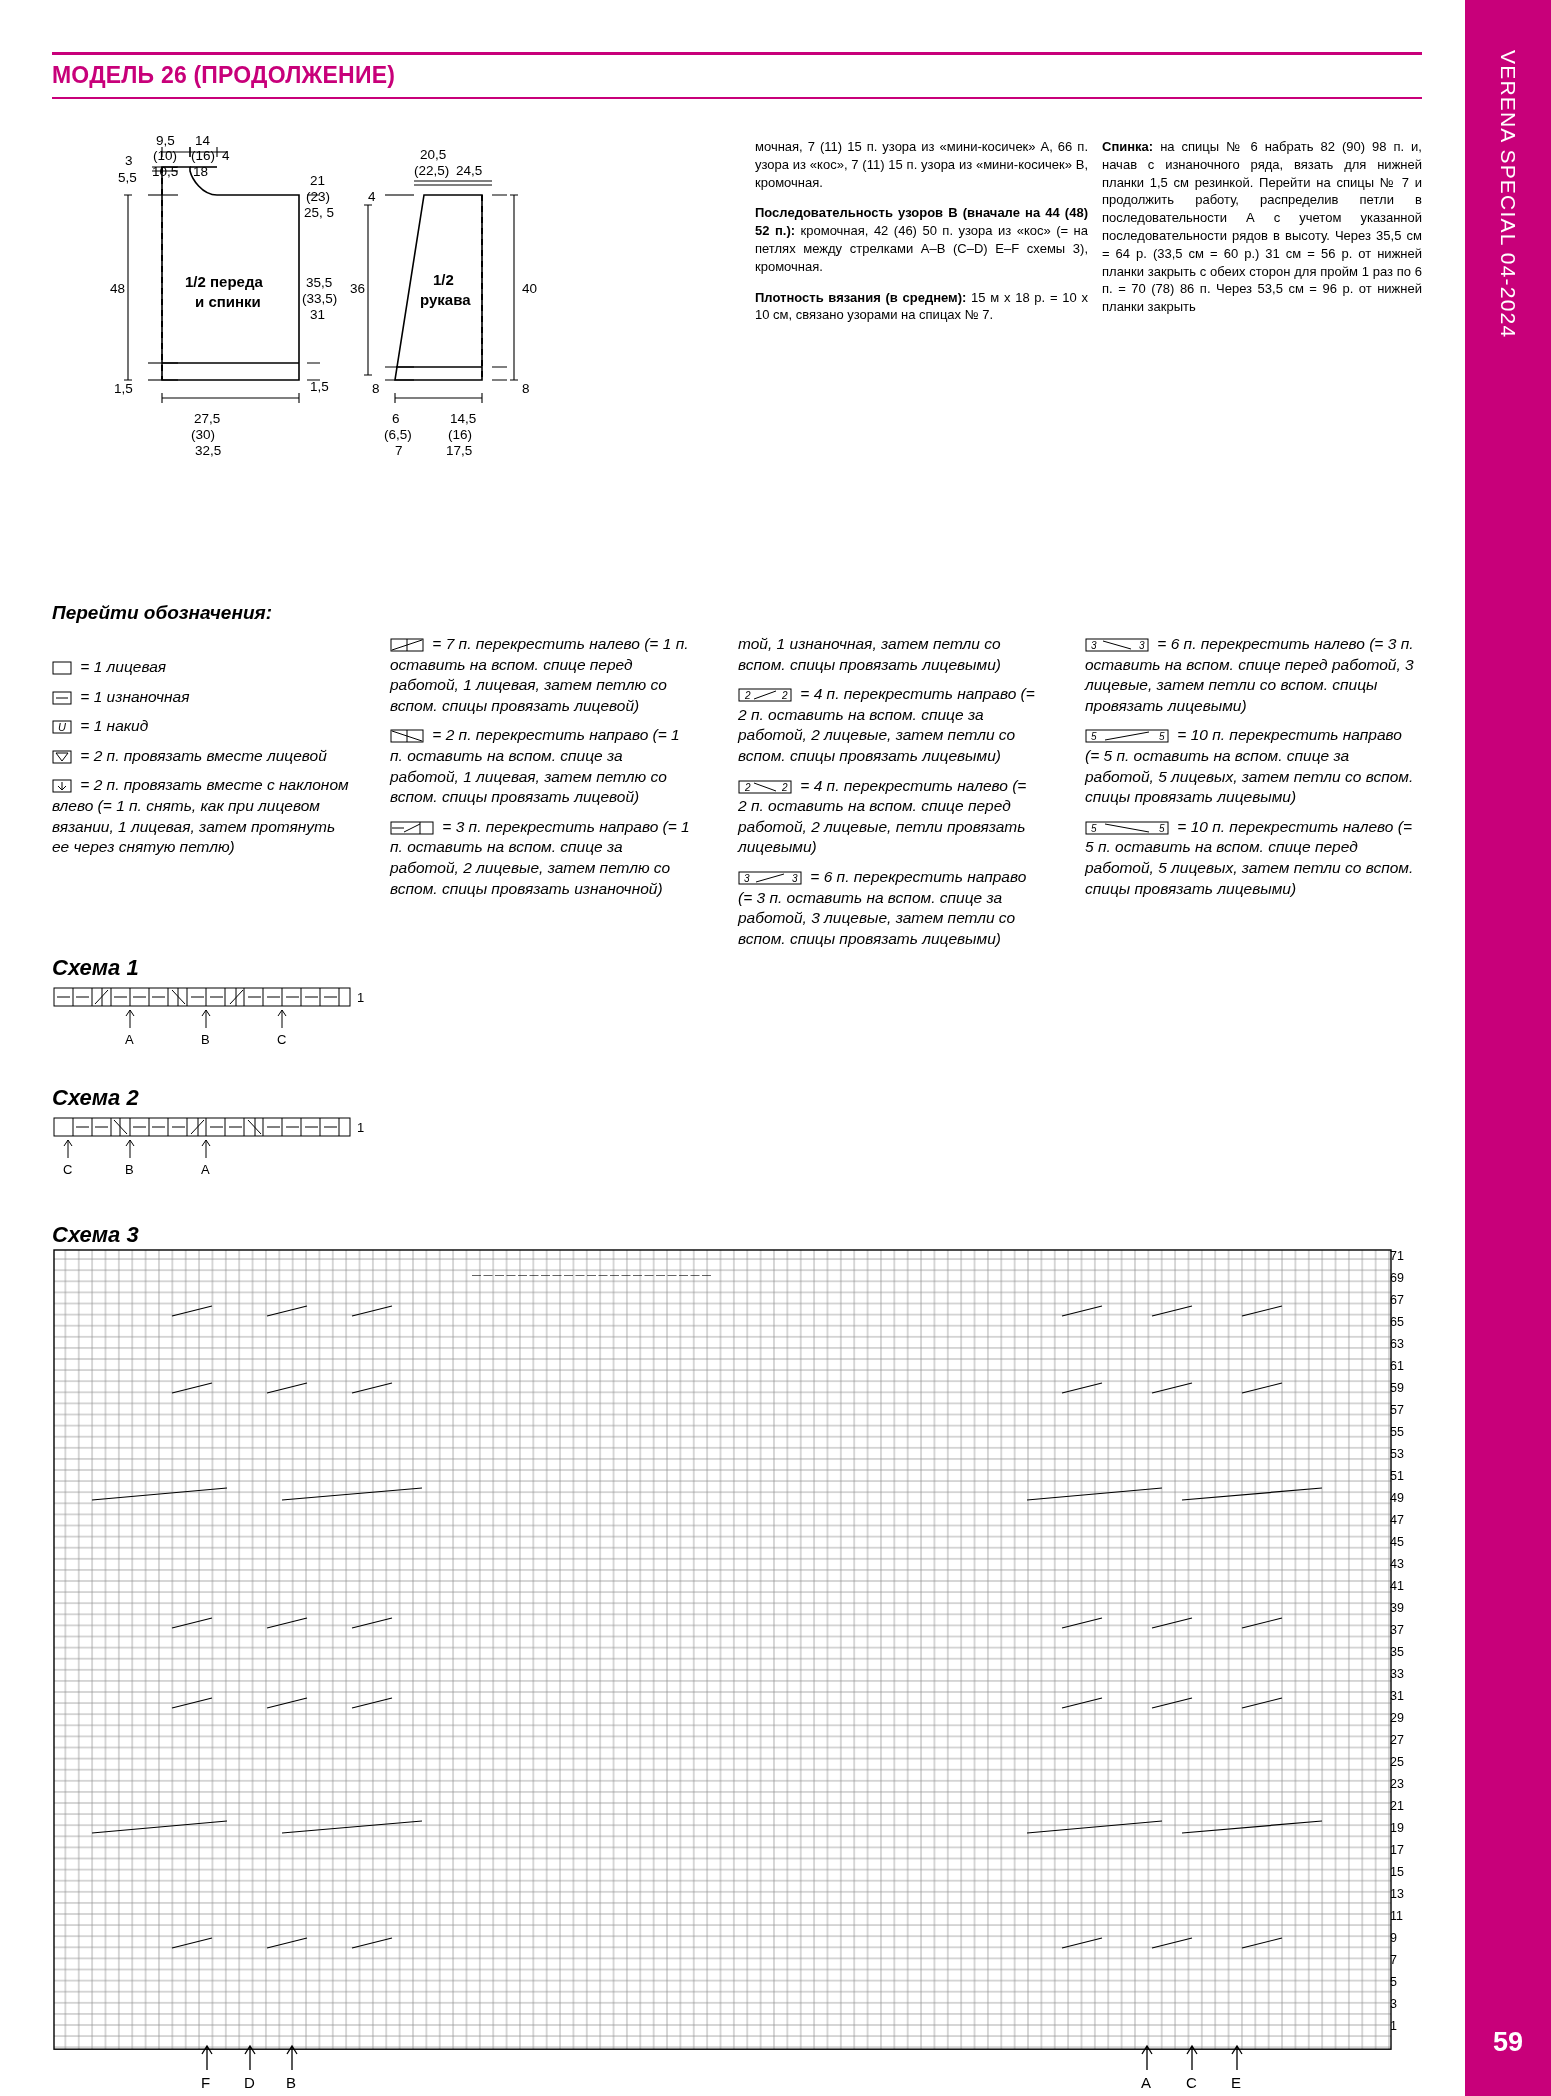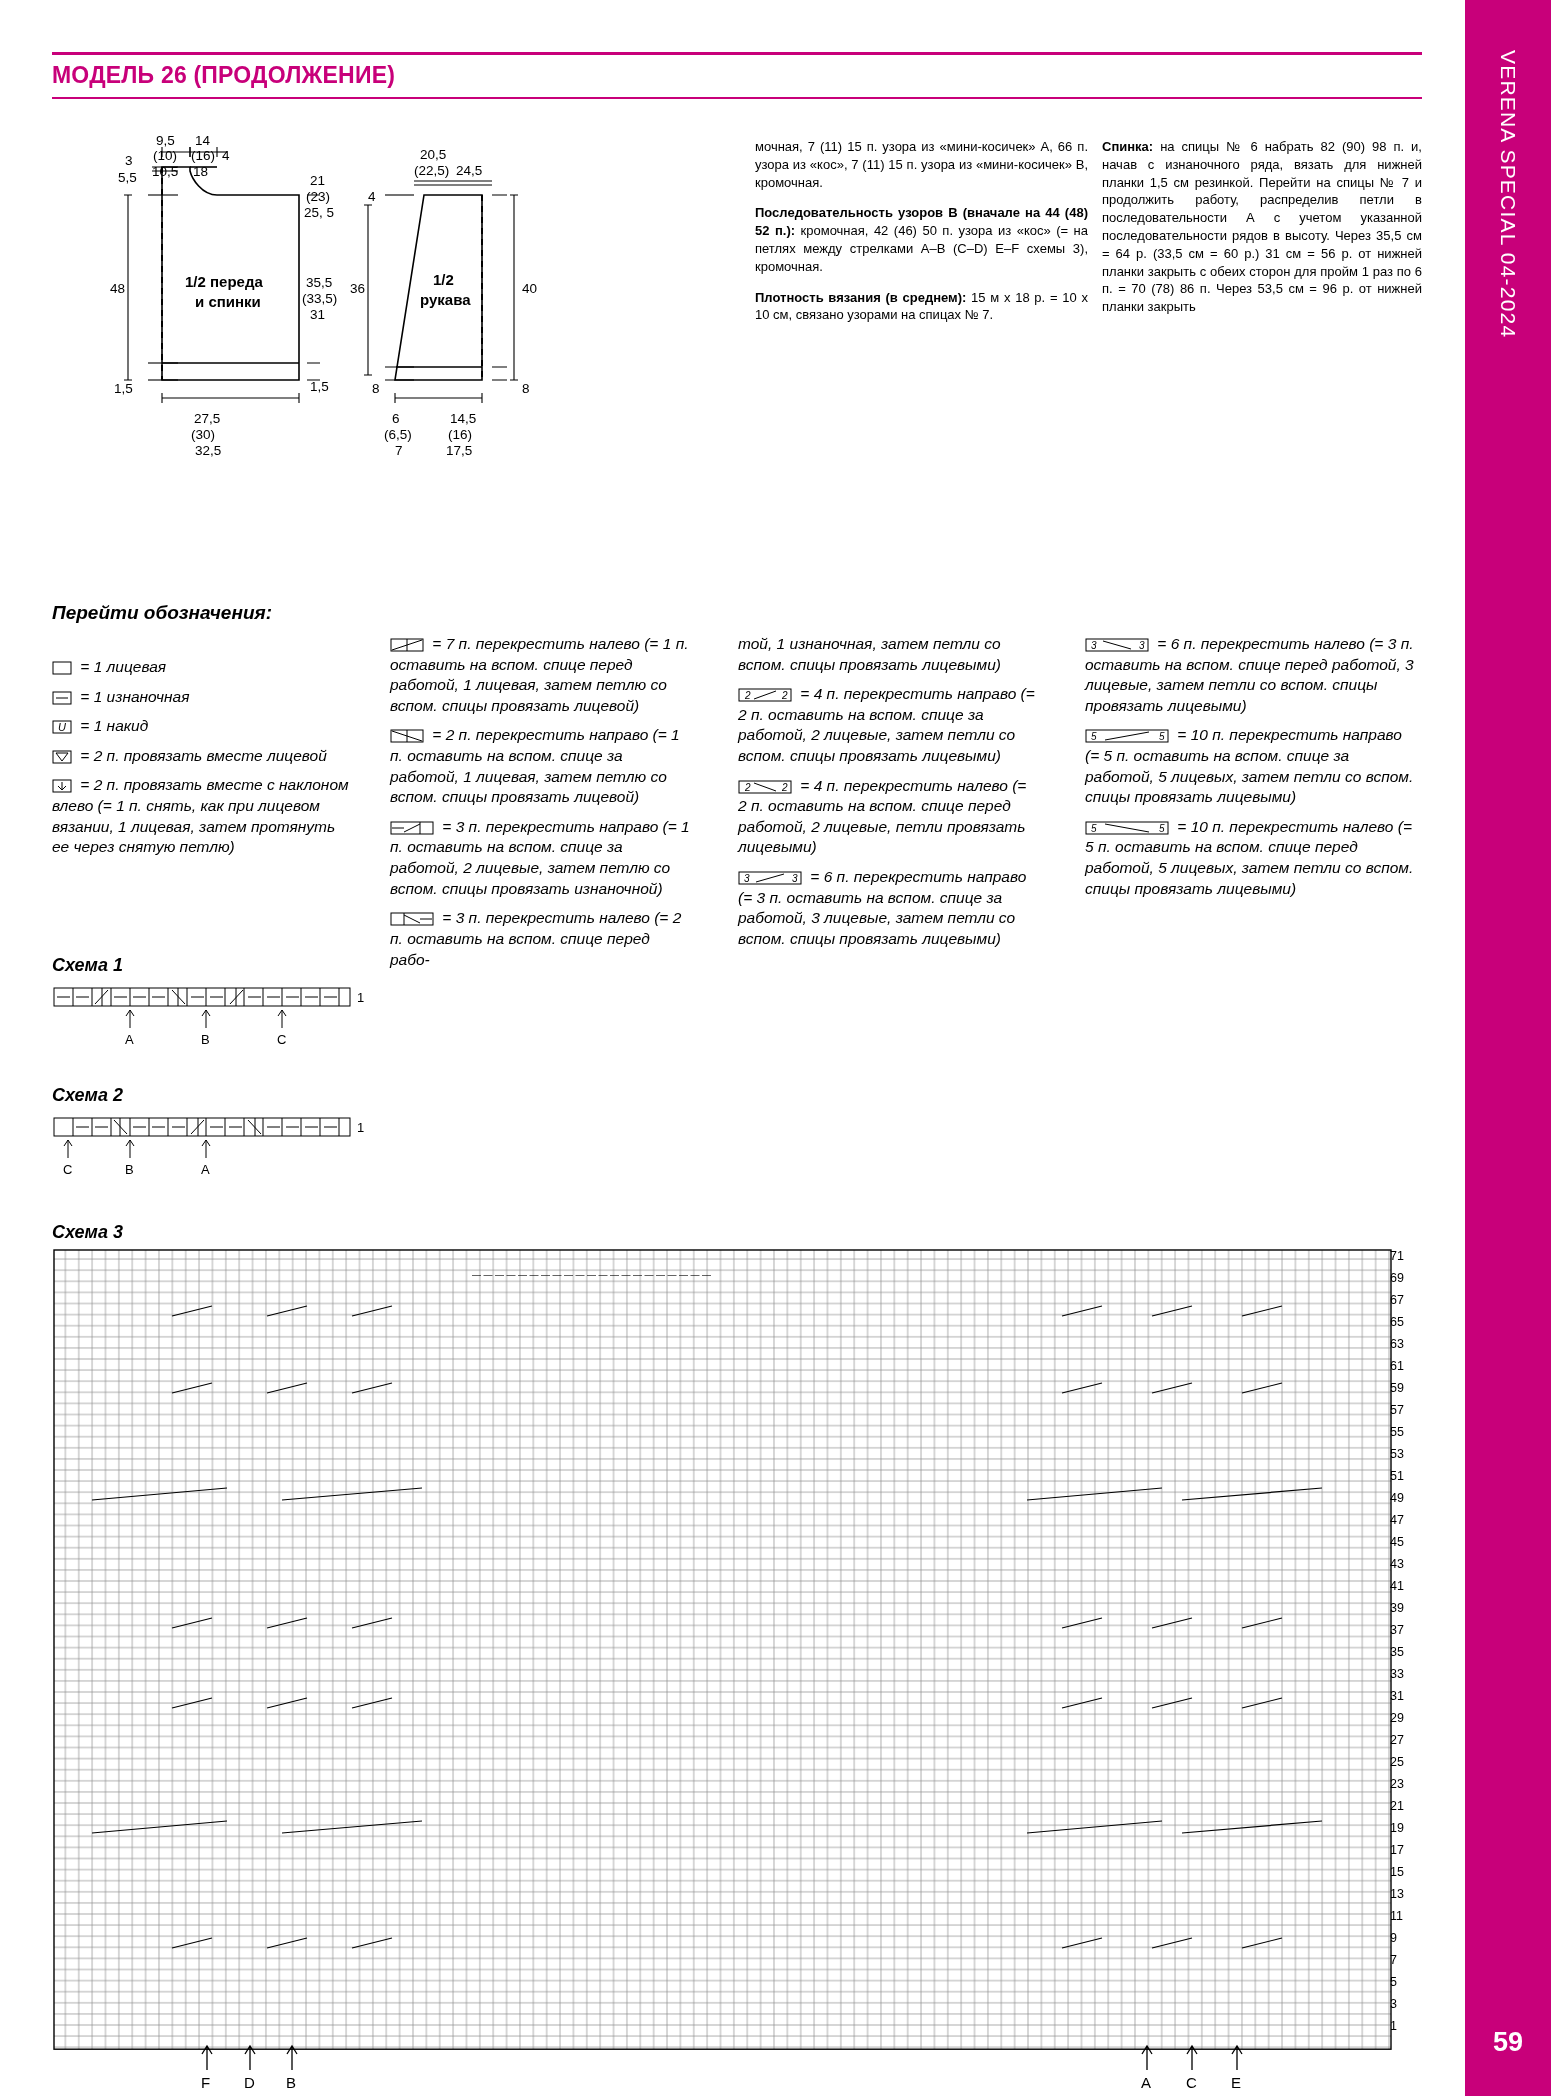--- a/index.html
+++ b/index.html
@@ -49,21 +49,21 @@
   .legend-title{position:absolute;left:52px;top:602px;font-size:19px;font-style:italic;font-weight:bold;}
   .legcol{position:absolute;font-size:15.5px;font-style:italic;line-height:1.33;}
   .legcol .row{margin-bottom:9px;display:block;}
   #legcol1{left:52px;top:634px;width:300px;margin-top:23px;}
   #legcol2{left:390px;top:634px;width:300px;}
   #legcol3{left:738px;top:634px;width:300px;}
   #legcol4{left:1085px;top:634px;width:330px;}
   .sym{display:inline-block;vertical-align:middle;margin-right:4px;}
 
   
-  .sch-label{position:absolute;font-size:18px;font-style:italic;font-weight:bold;}
+  .sch-label{position:absolute;font-size:22px;font-style:italic;font-weight:bold;}
   #s1lab{left:52px;top:955px;}
   #s2lab{left:52px;top:1085px;}
   #s3lab{left:52px;top:1222px;}
   .schema-box{position:absolute;}
 
   
   #schema3{position:absolute;left:52px;top:1248px;}
   .s3-rows{position:absolute;left:1390px;top:1248px;font-size:12.5px;line-height:1;width:40px;}
   .s3-rows div{height:0;position:relative;}
 </style>
@@ -239,29 +239,20 @@
     <span>= 2 п. перекрестить направо (= 1 п. оставить на вспом. спице за работой, 1 лицевая, затем петлю со вспом. спицы провязать лицевой)</span>
   </span>
   <span class="row">
     <svg class="sym" width="44" height="14">
         <rect x="1" y="1" width="42" height="12" fill="#fff" stroke="#000"></rect>
         <line x1="2" y1="7" x2="14" y2="7" stroke="#000"></line>
         <path d="M14 11 L30 3" stroke="#000" fill="none"></path>
         <line x1="30" y1="1" x2="30" y2="13" stroke="#000"></line>
       </svg>
     <span>= 3 п. перекрестить направо (= 1 п. оставить на вспом. спице за работой, 2 лицевые, затем петлю со вспом. спицы провязать изнаночной)</span>
-  </span>
-  <span class="row">
-    <svg class="sym" width="44" height="14">
-        <rect x="1" y="1" width="42" height="12" fill="#fff" stroke="#000"></rect>
-        <line x1="14" y1="1" x2="14" y2="13" stroke="#000"></line>
-        <path d="M14 3 L30 11" stroke="#000" fill="none"></path>
-        <line x1="30" y1="7" x2="42" y2="7" stroke="#000"></line>
-      </svg>
-    <span>= 3 п. перекрестить налево (= 2 п. оставить на вспом. спице перед рабо-</span>
   </span>
 </div>
 
 <div class="legcol" id="legcol3">
   <span class="row">
     <span>той, 1 изнаночная, затем петли со вспом. спицы провязать лицевыми)</span>
   </span>
   <span class="row">
     <svg class="sym" width="54" height="14">
         <rect x="1" y="1" width="52" height="12" fill="#fff" stroke="#000"></rect>

